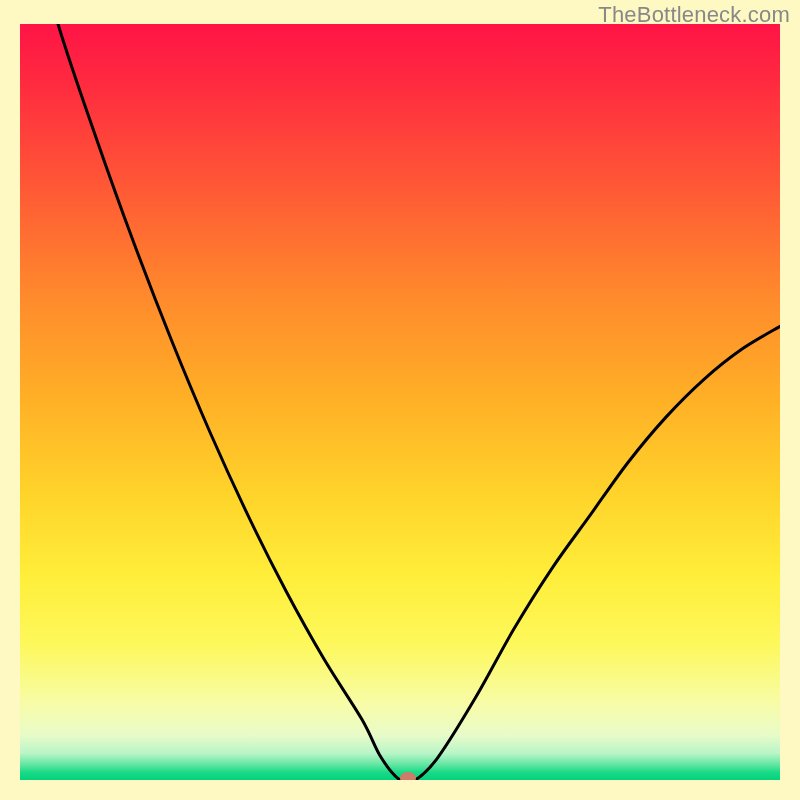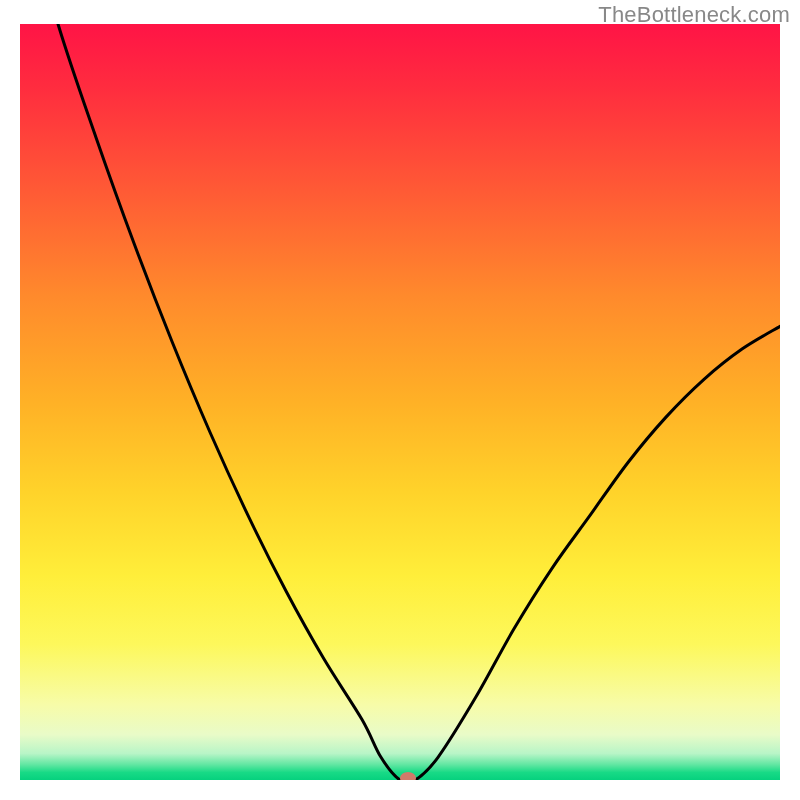--- a/index.html
+++ b/index.html
@@ -8,21 +8,21 @@
     width: 800px;
     height: 800px;
     background: #000;
     font-family: Arial, Helvetica, sans-serif;
     overflow: hidden;
   }
   .frame {
     position: relative;
     width: 800px;
     height: 800px;
-    background: #ffffff;
+    background: #fef9c3;
   }
   .watermark {
     position: absolute;
     top: 2px;
     right: 10px;
     color: #888;
     font-size: 22px;
     letter-spacing: 0.2px;
     font-weight: 500;
   }

